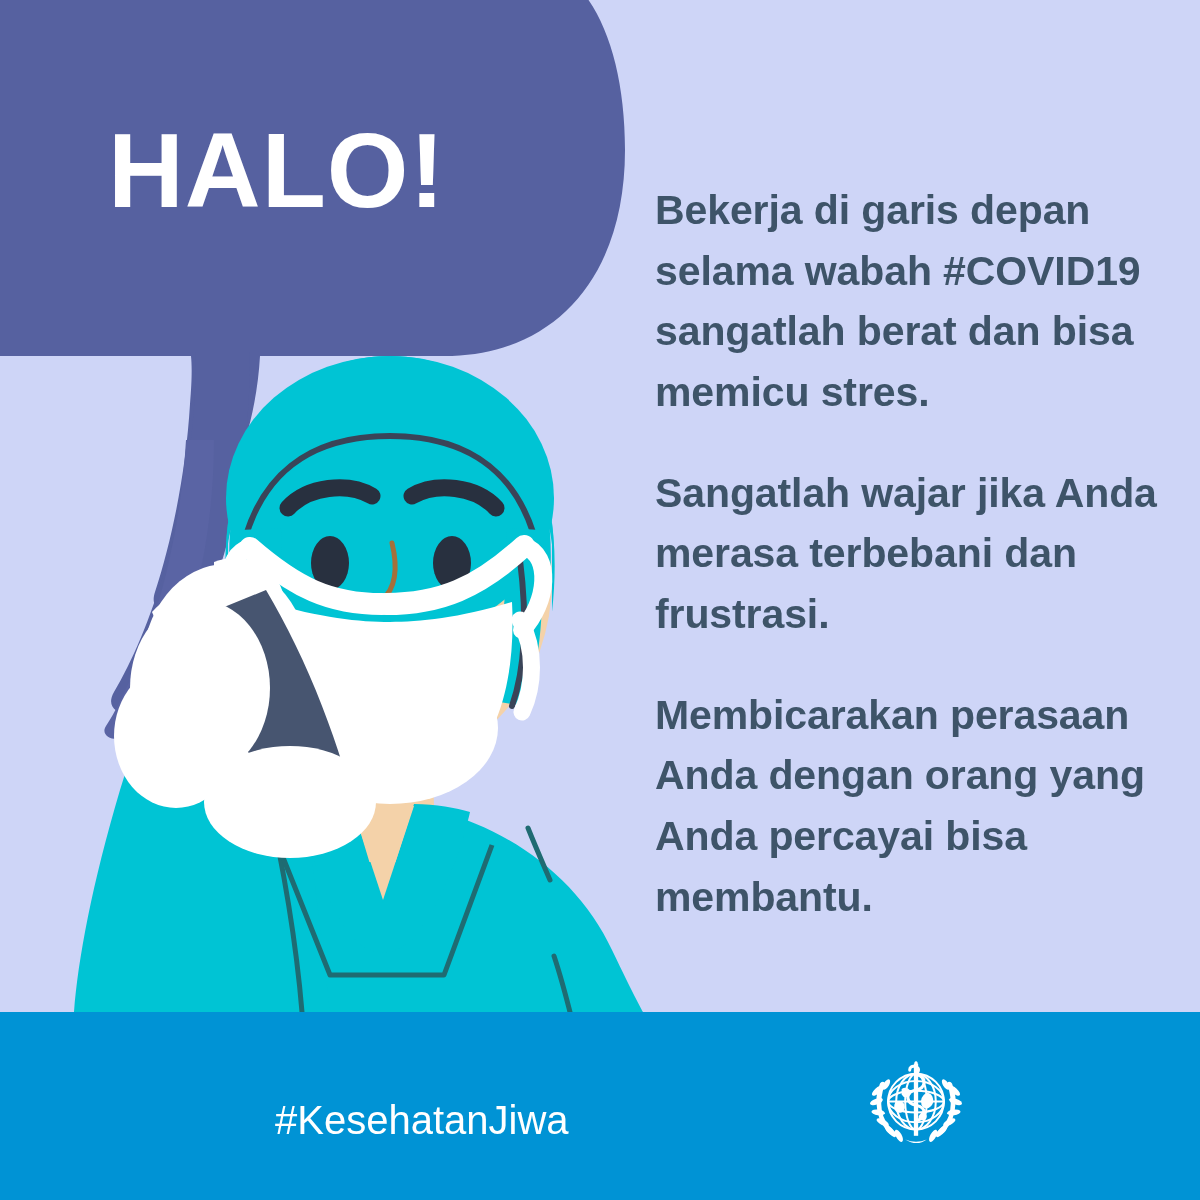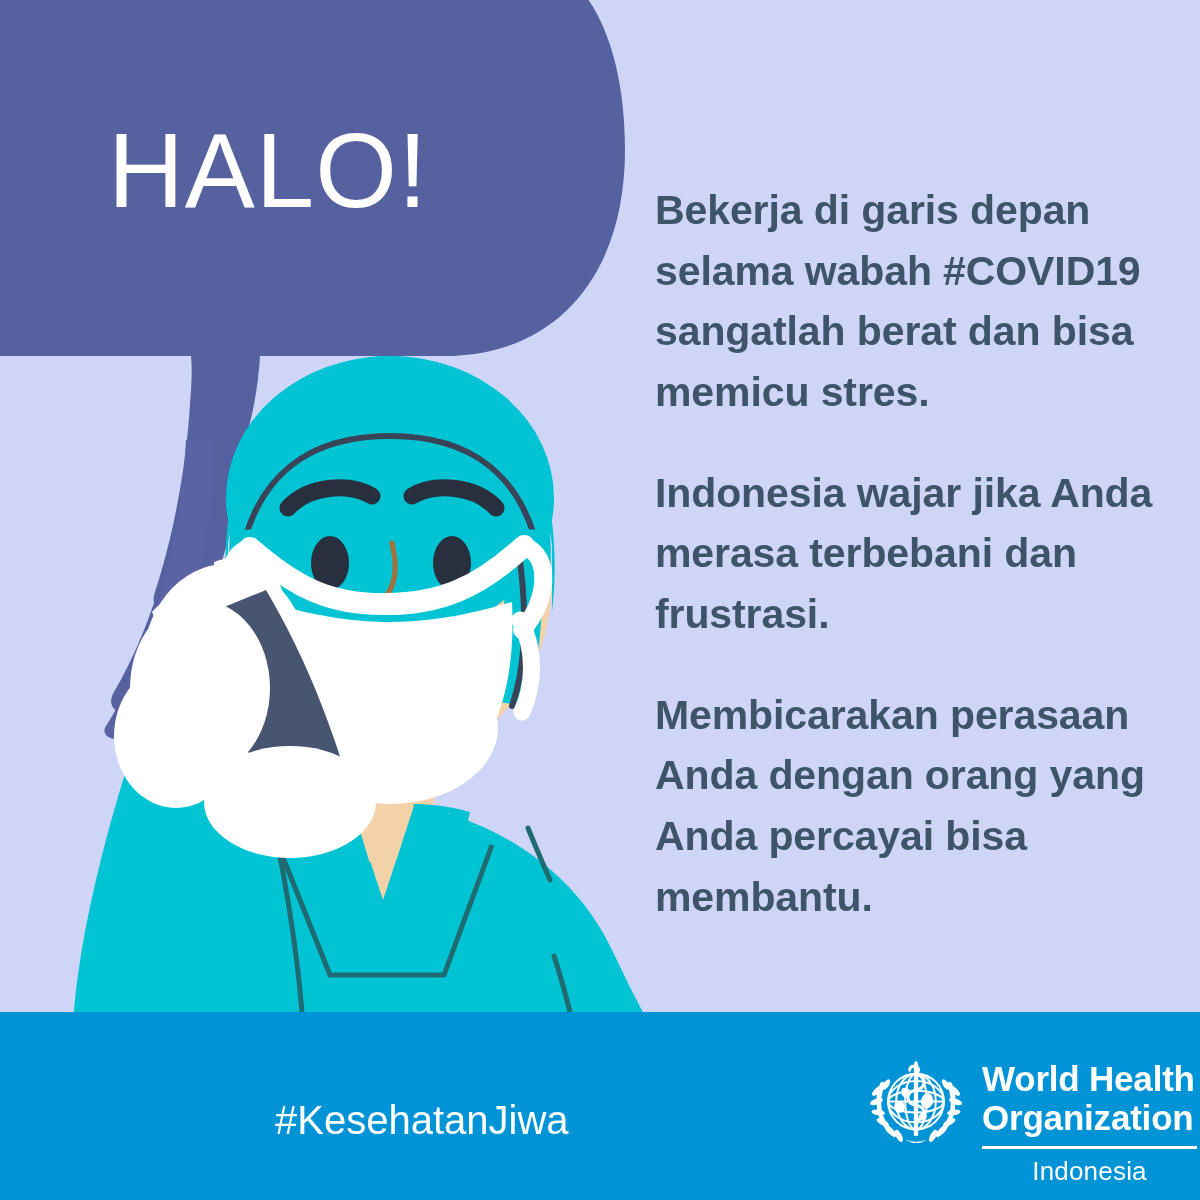--- a/index.html
+++ b/index.html
@@ -19,21 +19,21 @@
   #illustration {
     position:absolute;
     left:0; top:0; width:1200px; height:1200px;
   }
 
   
   #halo-text {
     position:absolute;
     left:108px; top:118px;
     font-size:105px;
-    font-weight:normal;
+    font-weight:bold;
     color:#ffffff;
     letter-spacing:1px;
     line-height:1;
     white-space:nowrap;
   }
 
   
   #body-copy {
     position:absolute;
     left:655px; top:180px;
@@ -249,21 +249,21 @@
       <ellipse cx="200" cy="688" rx="70" ry="88" fill="#FFFFFF"></ellipse>
       <ellipse cx="290" cy="802" rx="86" ry="56" fill="#FFFFFF"></ellipse>
       <ellipse cx="176" cy="736" rx="62" ry="72" fill="#FFFFFF"></ellipse>
     </g>
   </svg>
 
   <div id="halo-text">HALO!</div>
 
   <div id="body-copy">
     <p class="paragraph">Bekerja di garis depan selama wabah #COVID19 sangatlah berat dan bisa memicu stres.</p>
-    <p class="paragraph">Indonesia wajar jika Anda merasa terbebani dan frustrasi.</p>
+    <p class="paragraph">Sangatlah wajar jika Anda merasa terbebani dan frustrasi.</p>
     <p class="paragraph">Membicarakan perasaan Anda dengan orang yang Anda percayai bisa membantu.</p>
   </div>
 
   <div id="footer">
 
     <div id="hashtags">
       <span>#KesehatanJiwa</span>
     </div>
 
     <div id="who-logo">
@@ -321,21 +321,15 @@
         <path d="M60 15 q-4 -4 0 -6 q4 2 0 6 Z" fill="#FFFFFF"></path>
 
         <g fill="none" stroke="#FFFFFF" stroke-width="3.4" stroke-linecap="round">
           <path d="M60 24 q10 2 9 9 q-1 7 -9 8"></path>
           <path d="M60 41 q-10 2 -9 9 q1 7 9 8"></path>
           <path d="M60 58 q10 2 9 9 q-1 7 -9 8"></path>
           <path d="M60 24 q6 -7 -1 -9 q-6 -1 -6 4"></path>
         </g>
       </svg>
 
-      <div id="who-wordmark">
-        <div class="who-line">World Health</div>
-        <div class="who-line">Organization</div>
-        <div id="who-divider"></div>
-        <div id="who-country">Indonesia</div>
-      </div>
     </div>
   </div>
 </div>
 
 </body></html>

